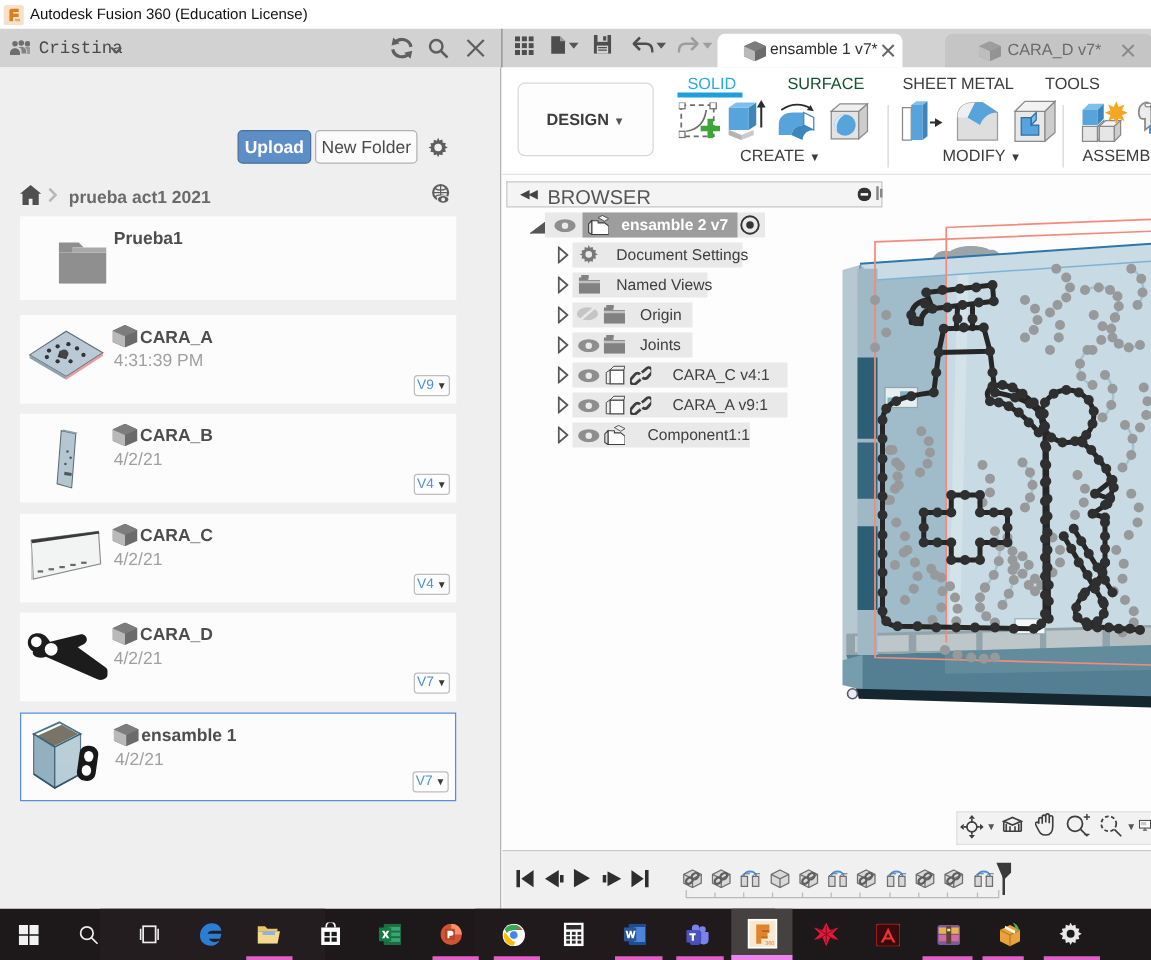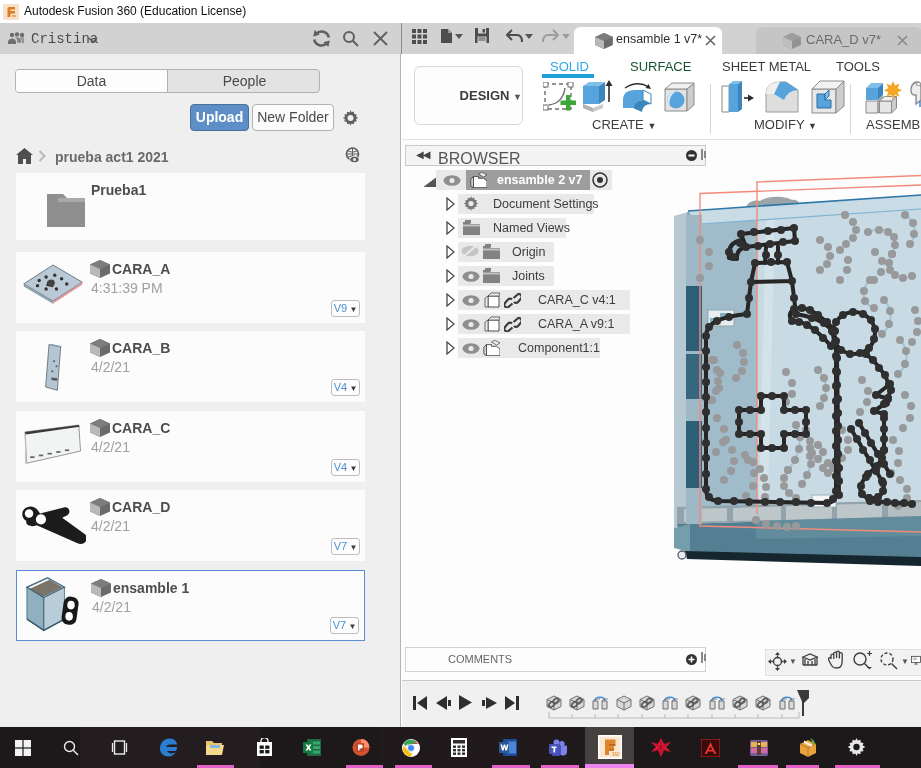--- a/index.html
+++ b/index.html
@@ -127,24 +127,20 @@
         <path d="M10 0L0 4.5 10 9l10-4.5z" fill="#7d7d7d"></path>
         <path d="M0 4.5L10 9v9L0 13.5z" fill="#b9b9b9"></path>
       </svg>
  <span class="abs" style="left:404px;top:9px;font-size:13px;color:#6b6b6b">CARA_D v7*</span>
  <svg class="abs" style="left:495px;top:12px" width="11" height="11" viewBox="0 0 11 11" stroke="#8a8a8a" stroke-width="1.6">
         <path d="M1 1l9 9M10 1l-9 9"></path>
       </svg>
 </div>
 <div class="abs" id="leftpanel"></div>
 
-<div class="abs" style="left:15px;top:69px;width:305px;height:24px;border:1px solid #b2b2b2;border-radius:4px;background:#e3e3e3;overflow:hidden">
- <div class="abs" style="left:0;top:0;width:152px;height:24px;background:#fdfdfd;border-right:1px solid #b2b2b2;text-align:center;font-size:14px;color:#4a4a4a;line-height:23px">Data</div>
- <div class="abs" style="left:152px;top:0;width:153px;height:24px;text-align:center;font-size:14px;color:#4a4a4a;line-height:23px">People</div>
-</div>
 
 <div class="abs" style="left:190px;top:104px;width:59px;height:27px;background:#5d8ec6;border:1px solid #49719e;border-radius:4px;color:#fff;font-size:14px;font-weight:bold;text-align:center;line-height:25px">Upload</div>
 <div class="abs" style="left:252px;top:104px;width:82px;height:27px;background:#fbfbfb;border:1px solid #b2b2b2;border-radius:4px;color:#4a4a4a;font-size:14px;text-align:center;line-height:25px">New Folder</div>
 <svg class="abs" style="left:342px;top:110px" width="17" height="17" viewBox="0 0 17 17" fill="#5e5e5e">
       <path d="M8.5 0l1 2.3 2.4-.7.3 2.5 2.5.3-.7 2.4L16.3 8l-2.3 1 .7 2.4-2.5.3-.3 2.5-2.4-.7-1 2.3-1-2.3-2.4.7-.3-2.5-2.5-.3.7-2.4L.7 8 3 7l-.7-2.4 2.5-.3.3-2.5 2.4.7z"></path>
       <circle cx="8.5" cy="8" r="3" fill="#efefef"></circle>
     </svg>
 
 <svg class="abs" style="left:16px;top:148px" width="17" height="16" viewBox="0 0 17 16" fill="#4f4f4f">
       <path d="M8.5 0L0 7h2v9h5v-5h3v5h5V7h2z"></path>
@@ -268,21 +264,21 @@
         <path d="M2 12L24 2l18 10-22 11z" fill="none" stroke="#4a7488" stroke-width="1.5"></path>
         <path d="M2 12v34l18 12V23z" fill="#7fa3b5" opacity=".85" stroke="#33596b" stroke-width="1"></path>
         <path d="M20 23L42 12v34L20 58z" fill="#a8c2ce" opacity=".8" stroke="#33596b" stroke-width="1"></path>
         <path d="M2 46l18 12 22-12" fill="none" stroke="#33596b" stroke-width="1.5"></path>
         <rect x="40" y="22" width="16" height="30" rx="7" fill="#181818" transform="rotate(8 48 37)"></rect>
         <ellipse cx="49" cy="31" rx="4" ry="4.6" fill="#fff"></ellipse>
         <ellipse cx="47" cy="43" rx="4" ry="4.6" fill="#fff"></ellipse>
       </svg>
 </div>
 <div class="abs" id="toolbar">
- <div class="abs" style="left:12px;top:12px;width:109px;height:59px;border:1px solid #d8d8d8;border-radius:6px;background:#fdfdfd;text-align:right;font-size:13px;font-weight:bold;color:#3c3c3c;line-height:57px">DESIGN <span style="font-size:9px;color:#555">▼</span></div>
+ <div class="abs" style="left:12px;top:12px;width:109px;height:59px;border:1px solid #d8d8d8;border-radius:6px;background:#fdfdfd;text-align:center;font-size:13px;font-weight:bold;color:#3c3c3c;line-height:57px">DESIGN <span style="font-size:9px;color:#555">▼</span></div>
  <span class="abs" style="left:148px;top:5px;font-size:13px;color:#29abe2">SOLID</span>
  <div class="abs" style="left:140px;top:20px;width:52px;height:4px;background:#1f9fd8"></div>
  <span class="abs" style="left:228px;top:5px;font-size:13px;color:#14532d">SURFACE</span>
  <span class="abs" style="left:320px;top:5px;font-size:13px;color:#3c3c3c">SHEET METAL</span>
  <span class="abs" style="left:434px;top:5px;font-size:13px;color:#3c3c3c">TOOLS</span>
  <span class="abs" style="left:190px;top:63px;font-size:13px;color:#3c3c3c">CREATE <span style="font-size:9px">▼</span></span>
  <span class="abs" style="left:352px;top:63px;font-size:13px;color:#3c3c3c">MODIFY <span style="font-size:9px">▼</span></span>
  <span class="abs" style="left:464px;top:63px;font-size:13px;color:#3c3c3c">ASSEMBLE</span>
  <div class="abs" style="left:308px;top:30px;width:1px;height:50px;background:#d5d5d5"></div>
  <div class="abs" style="left:448px;top:30px;width:1px;height:50px;background:#d5d5d5"></div>
@@ -879,29 +875,20 @@
         <ellipse cx="9" cy="5.5" rx="8.5" ry="5.2" fill="#8e8e8e"></ellipse>
         <circle cx="9" cy="5.5" r="2.6" fill="#e9e9e9"></circle>
       </svg>
  <svg class="abs" style="left:483px;top:340px" width="17" height="16" viewBox="0 0 20 18">
         <path d="M4 5h6v2h6l4 3v8H4z" fill="#fff" stroke="#3e3e3e"></path>
         <path d="M4 5l-3 3v8l3 2z" fill="#ddd" stroke="#3e3e3e"></path>
         <path d="M10 2l4-2 6 3-4 2.5z" fill="#eee" stroke="#3e3e3e" stroke-width=".8"></path>
       </svg>
  <span class="abs" style="left:518px;top:341px;font-size:12.5px;color:#3e3e3e">Component1:1</span>
 </div>
-<div class="abs" id="comments">
- <span class="abs" style="left:42px;top:5px;font-size:11px;color:#666">COMMENTS</span>
- <svg class="abs" style="left:280px;top:6px" width="11" height="11" viewBox="0 0 11 11">
-        <circle cx="5.5" cy="5.5" r="5.5" fill="#333"></circle>
-        <path d="M5.5 2.5v6M2.5 5.5h6" stroke="#fff" stroke-width="1.6"></path>
-      </svg>
- <div class="abs" style="left:295px;top:4px;width:2px;height:11px;background:#888"></div>
- <div class="abs" style="left:298px;top:6px;width:2px;height:7px;background:#888"></div>
-</div>
 <div class="abs" style="left:765px;top:649px;width:156px;height:27px;background:#f2f2f2;border:1px solid #e0e0e0;border-right:none"></div>
 <div id="navbar">
  <svg class="abs" style="left:768px;top:652px" width="19" height="19" viewBox="0 0 19 19" fill="none" stroke="#3e3e3e" stroke-width="1.3">
         <circle cx="9.5" cy="9.5" r="4"></circle>
         <path d="M9.5 0l-2.5 3h5zM9.5 19l-2.5-3h5zM0 9.5l3-2.5v5zM19 9.5l-3-2.5v5z" fill="#3e3e3e" stroke="none"></path>
         <path d="M9.5 3.2v3M9.5 12.8v3M3.2 9.5h3M12.8 9.5h3"></path>
       </svg>
  <span class="abs" style="left:789px;top:657px;font-size:8px;color:#555">▼</span>
  <svg class="abs" style="left:801px;top:652px" width="18" height="18" viewBox="0 0 18 18" fill="none" stroke="#3e3e3e" stroke-width="1.3">
         <path d="M2 5l7-3 7 3-7 3z"></path>

